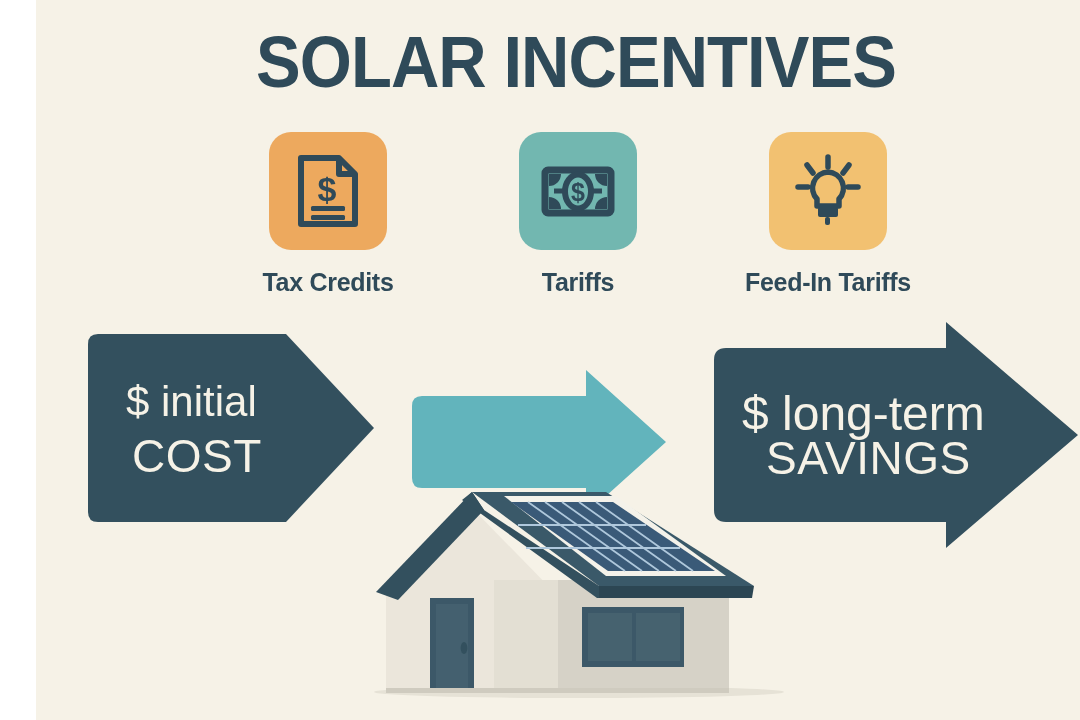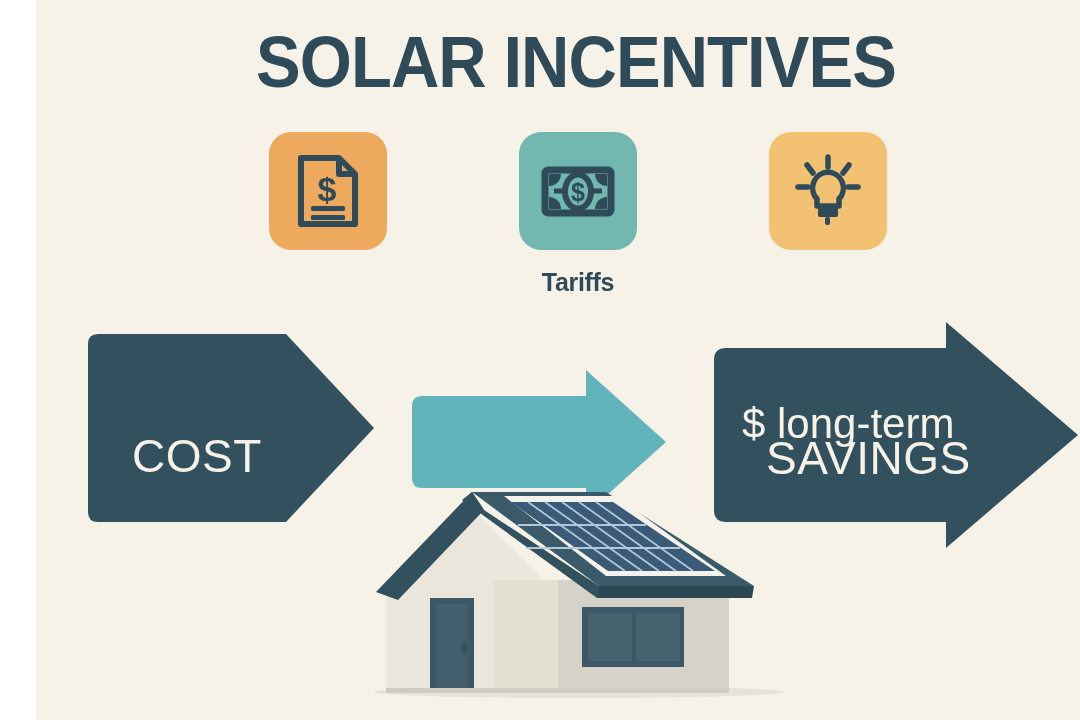--- a/index.html
+++ b/index.html
@@ -85,22 +85,22 @@
   #cost-line1 {
     left: 90px; top: 378px;
     font-size: 42px; line-height: 48px;
   }
   #cost-line2 {
     left: 96px; top: 430px;
     font-size: 46px; line-height: 52px;
     letter-spacing: 0.5px;
   }
   #savings-line1 {
-    left: 706px; top: 400px;
-    font-size: 42px; line-height: 48px;
+    left: 706px; top: 390px;
+    font-size: 48px; line-height: 48px;
   }
   #savings-line2 {
     left: 730px; top: 432px;
     font-size: 46px; line-height: 52px;
     letter-spacing: 0.5px;
   }
 
   
   #house-scene {
     position: absolute;
@@ -122,20 +122,21 @@
     <div class="icon-cell">
       <div class="icon-tile" style="background:#EDA95E;">
         <svg width="82" height="82" viewBox="0 0 82 82">
           <path d="M14 8 H52 L68 24 V74 H14 Z" fill="none" stroke="#2F4A59" stroke-width="6" stroke-linejoin="round"></path>
           <path d="M52 8 V24 H68" fill="none" stroke="#2F4A59" stroke-width="6" stroke-linejoin="round"></path>
           <text x="40" y="51" font-family="'Liberation Sans', sans-serif" font-size="34" font-weight="700" fill="#2F4A59" text-anchor="middle">$</text>
           <rect x="24" y="56" width="34" height="5" rx="1.5" fill="#2F4A59"></rect>
           <rect x="24" y="65" width="34" height="5" rx="1.5" fill="#2F4A59"></rect>
         </svg>
       </div>
+      <div class="icon-label">Tax Credits</div>
     </div>
 
     <div class="icon-cell">
       <div class="icon-tile" style="background:#72B7B0;">
         <svg width="82" height="82" viewBox="0 0 82 82">
           <rect x="8" y="20" width="66" height="43" rx="3" fill="none" stroke="#2F4A59" stroke-width="7"></rect>
           <path d="M12 24 H24 A12 12 0 0 1 12 36 Z" fill="#2F4A59"></path>
           <path d="M70 24 H58 A12 12 0 0 0 70 36 Z" fill="#2F4A59"></path>
           <path d="M12 59 H24 A12 12 0 0 0 12 47 Z" fill="#2F4A59"></path>
           <path d="M70 59 H58 A12 12 0 0 1 70 47 Z" fill="#2F4A59"></path>
@@ -156,29 +157,31 @@
             <line x1="20" y1="15" x2="26" y2="23"></line>
             <line x1="62" y1="15" x2="56" y2="23"></line>
             <line x1="11" y1="37" x2="21" y2="37"></line>
             <line x1="71" y1="37" x2="61" y2="37"></line>
           </g>
           <path d="M41 22 A16 16 0 0 1 52 49 L52 56 L30 56 L30 49 A16 16 0 0 1 41 22 Z" fill="none" stroke="#2F4A59" stroke-width="5.5" stroke-linejoin="round"></path>
           <rect x="31" y="57" width="20" height="10" rx="2" fill="#2F4A59"></rect>
           <rect x="38" y="67" width="5" height="8" rx="2" fill="#2F4A59"></rect>
         </svg>
       </div>
+      <div class="icon-label">Feed-In Tariffs</div>
     </div>
 
   </div>
 
   <div class="arrow-svg-wrap" id="arrow-cost">
     <svg width="300" height="196" viewBox="0 0 300 196">
       <path d="M10 14 Q10 4 20 4 L208 4 L296 98 L208 192 L20 192 Q10 192 10 182 Z" fill="#33505E"></path>
     </svg>
   </div>
+  <div class="arrow-text" id="cost-line1">$ initial</div>
   <div class="arrow-text" id="cost-line2">COST</div>
 
   <div class="arrow-svg-wrap" id="arrow-middle">
     <svg width="262" height="148" viewBox="0 0 262 148">
       <path d="M4 38 Q4 28 14 28 L178 28 L178 2 L258 74 L178 146 L178 120 L14 120 Q4 120 4 110 Z" fill="#62B4BC"></path>
     </svg>
   </div>
 
   <div class="arrow-svg-wrap" id="arrow-savings">
     <svg width="372" height="234" viewBox="0 0 372 234">

